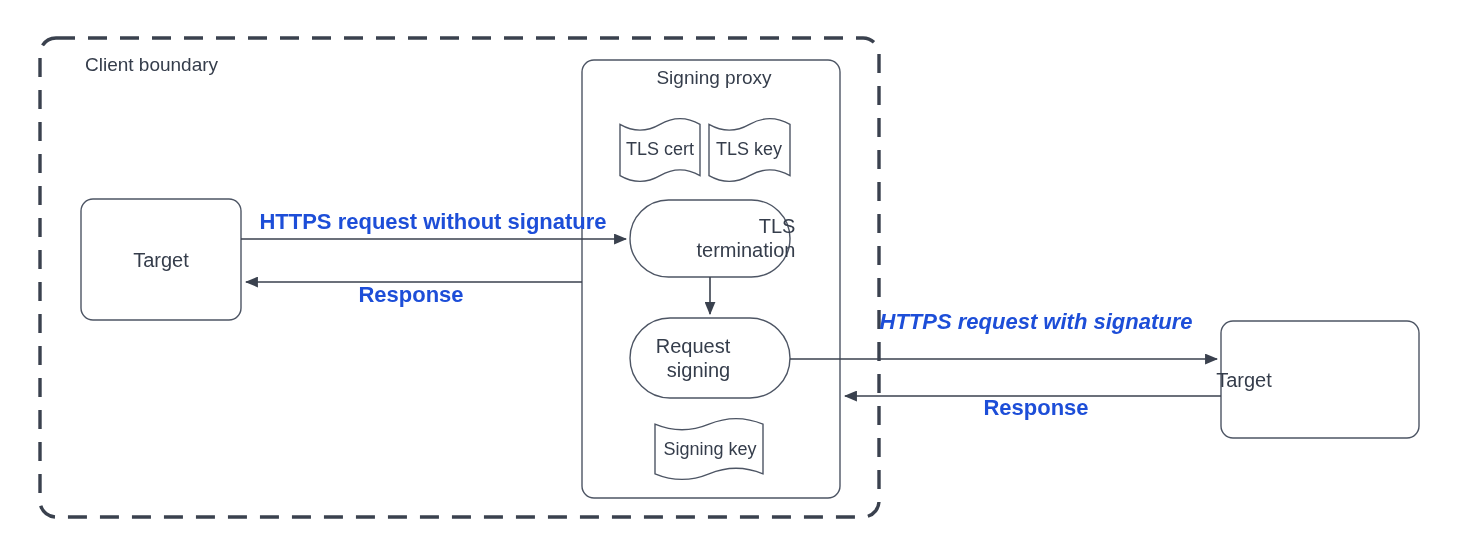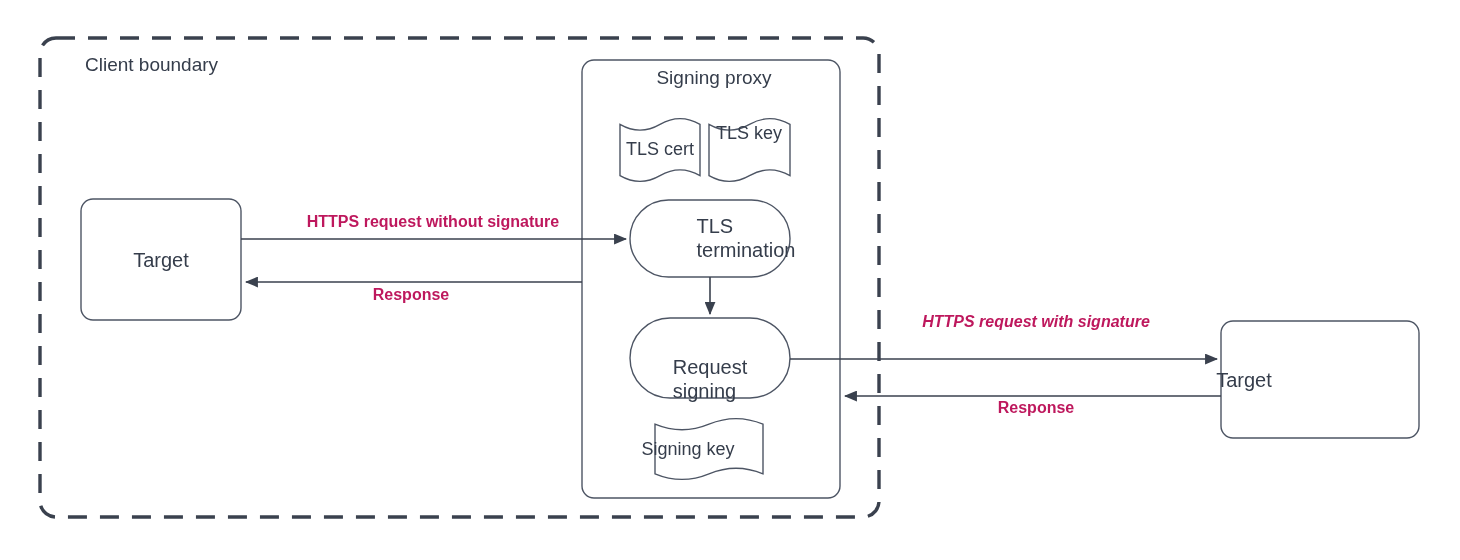--- a/index.html
+++ b/index.html
@@ -11,30 +11,30 @@
     background: #ffffff;
     font-family: "Liberation Sans", sans-serif;
     overflow: hidden;
     border-radius: 22px;
   }
   .canvas svg { position: absolute; left: 0; top: 0; }
   .label {
     position: absolute;
     color: #353d4b;
     white-space: pre-line;
-    text-align: left;
+    text-align: right;
     transform: translate(-50%, -50%);
     line-height: 1.2;
     pointer-events: none;
   }
   .label.anchor-topleft { transform: none; text-align: left; }
   .node-text  { font-size: 20px; }
   .tape-text  { font-size: 18px; }
   .title-text { font-size: 19px; }
-  .edge-text  { font-size: 16px; font-weight: bold; color: #be185d; }
+  .edge-text  { font-size: 22px; font-weight: bold; color: #1d4ed8; }
 </style>
 </head>
 <body>
 
 <div class="canvas">
 
   <svg width="1460" height="560" viewBox="0 0 1460 560">
     <defs>
       <marker id="arrowhead" viewBox="0 0 12 10" refX="11" refY="5" markerWidth="13" markerHeight="11" markerUnits="userSpaceOnUse" orient="auto">
         <path d="M0,0 L12,5 L0,10 Z" fill="#3a414e"></path>
@@ -68,29 +68,29 @@
     <line x1="790" y1="359" x2="1217" y2="359" stroke="#3a414e" stroke-width="1.6" marker-end="url(#arrowhead)"></line>
     <line x1="1221" y1="396" x2="845" y2="396" stroke="#3a414e" stroke-width="1.6" marker-end="url(#arrowhead)"></line>
   </svg>
 
   <div class="label title-text anchor-topleft" style="left:85px; top:54px;">Client boundary</div>
 
   <div class="label title-text" style="left:714px; top:78px;">Signing proxy</div>
 
   <div class="label tape-text" style="left:660px; top:150px;">TLS cert</div>
 
-  <div class="label tape-text" style="left:749px; top:134px;">TLS key</div>
+  <div class="label tape-text" style="left:749px; top:150px;">TLS key</div>
 
   <div class="label node-text" style="left:710px; top:238px;margin-left:36px;">TLS
 termination</div>
 
-  <div class="label node-text" style="left:710px; top:358px;margin-top:21px;">Request
+  <div class="label node-text" style="left:693px; top:358px;">Request
 signing</div>
 
-  <div class="label tape-text" style="left:688px; top:450px;">Signing key</div>
+  <div class="label tape-text" style="left:710px; top:450px;">Signing key</div>
 
   <div class="label node-text" style="left:161px; top:260px;">Target</div>
 
   <div class="label node-text" style="left:1244px; top:380px;">Target</div>
 
   <div class="label edge-text" style="left:433px; top:222px;">HTTPS request without signature</div>
 
   <div class="label edge-text" style="left:411px; top:295px;">Response</div>
 
   <div class="label edge-text" style="left:1036px; top:322px;font-style:italic;">HTTPS request with signature</div>

